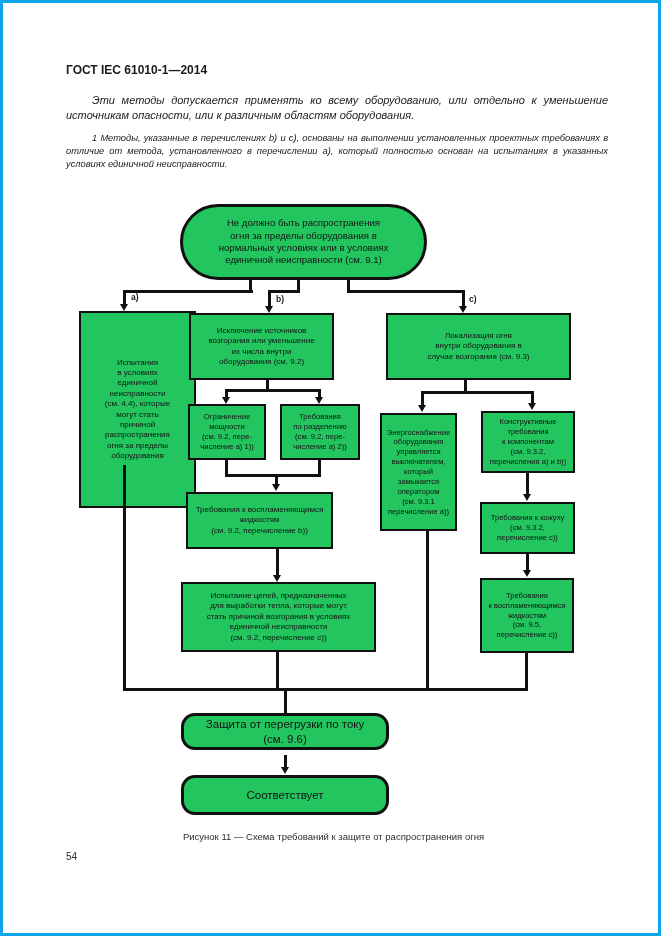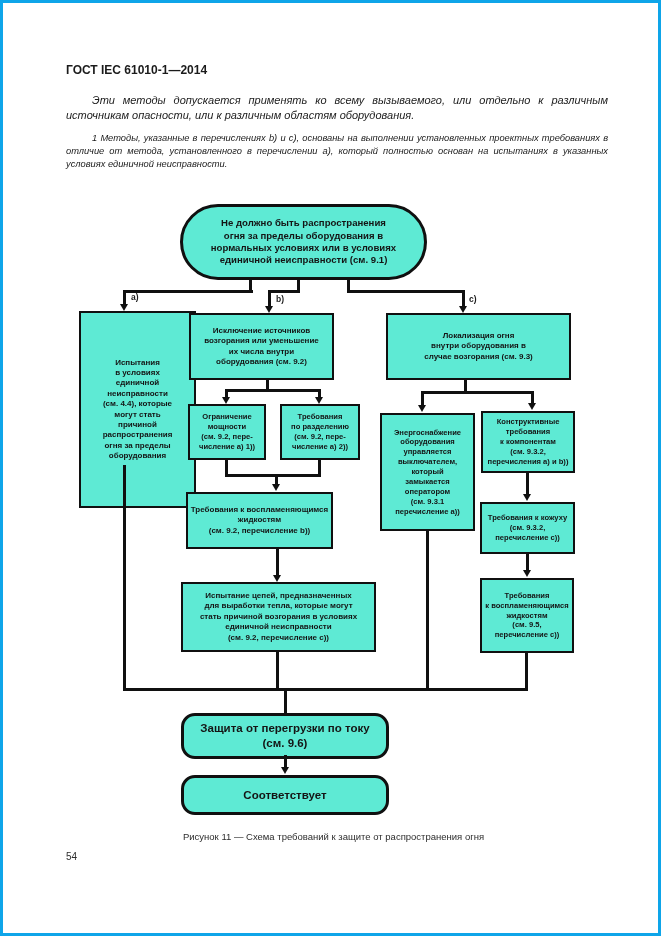--- a/index.html
+++ b/index.html
@@ -11,23 +11,23 @@
   .hdr { position:absolute; left:63px; top:60px; font-size:12px; font-weight:bold; }
   .intro { position:absolute; left:63px; top:90px; width:542px; font-size:11px;
            font-style:italic; text-align:justify; line-height:1.32; }
   .intro p { margin:0; text-indent:26px; }
   .notes { position:absolute; left:63px; top:129px; width:542px; font-size:9.3px;
            font-style:italic; line-height:1.4; text-align:justify; }
   .notes .nt { text-indent:26px; }
   .notes p { margin:0; }
 
   
-  .fbox { position:absolute; border:2.5px solid #101010; background:#5eead4;
+  .fbox { position:absolute; border:2.5px solid #101010; background:#22c55e;
           display:flex; align-items:center; justify-content:center; text-align:center;
-          font-weight:bold; font-size:8px; line-height:1.3; white-space:pre-line;
+          font-weight:normal; font-size:8px; line-height:1.3; white-space:pre-line;
           box-sizing:border-box; padding:2px; color:#141414; }
   .small { font-size:7.6px; }
   .oval  { border-radius:40px; font-size:9.6px; border-width:3px; }
   .round { border-radius:14px; font-size:11.5px; border-width:3px; }
   .hl, .vl { position:absolute; background:#101010; }
   .hl { height:2.5px; } .vl { width:2.5px; }
   .arr { position:absolute; width:0; height:0;
          border-left:4px solid transparent; border-right:4px solid transparent;
          border-top:7px solid #101010; }
   .blabel { position:absolute; font-size:8.5px; font-weight:bold; }
@@ -37,21 +37,21 @@
   .pagenum { position:absolute; left:63px; top:848px; font-size:10px; color:#2d2d2d; }
 </style>
 </head>
 <body>
 
 <div class="page">
 
   <div class="hdr">ГОСТ IEC 61010-1—2014</div>
 
   <div class="intro">
-    <p>Эти методы допускается применять ко всему вызываемого, или отдельно к различным источникам опасности, или к различным областям оборудования.</p>
+    <p>Эти методы допускается применять ко всему оборудованию, или отдельно к уменьшение источникам опасности, или к различным областям оборудования.</p>
   </div>
 
   <div class="notes">
     <p class="nt">1  Методы, указанные в перечислениях b) и c), основаны на выполнении установленных проектных требованиях в отличие от метода, установленного в перечислении a), который полностью основан на испытаниях в указанных условиях единичной неисправности.</p>
   </div>
 
   <div class="fbox oval" style="left:177px;top:201px;width:247px;height:76px;">Не должно быть распространения
 огня за пределы оборудования в
 нормальных условиях или в условиях
 единичной неисправности (см. 9.1)</div>
@@ -128,21 +128,21 @@
 единичной неисправности
 (см. 9.2, перечисление c))</div>
 
   <div class="vl" style="left:461px;top:377px;height:13px;"></div>
   <div class="hl" style="left:418px;top:388px;width:113px;"></div>
   <div class="vl" style="left:418px;top:388px;height:15px;"></div>
   <div class="arr" style="left:415px;top:402px;"></div>
   <div class="vl" style="left:528px;top:388px;height:13px;"></div>
   <div class="arr" style="left:525px;top:400px;"></div>
 
-  <div class="fbox small" style="left:377px;top:410px;width:95px;height:118px;">Энергоснабжение
+  <div class="fbox small" style="left:377px;top:410px;width:77px;height:118px;">Энергоснабжение
 оборудования
 управляется
 выключателем,
 который
 замыкается
 оператором
 (см. 9.3.1
 перечисление a))</div>
   <div class="fbox small" style="left:478px;top:408px;width:94px;height:62px;">Конструктивные
 требования
@@ -166,21 +166,21 @@
 (см. 9.5,
 перечисление c))</div>
 
   <div class="vl" style="left:120px;top:462px;height:225px;"></div>
   <div class="vl" style="left:273px;top:649px;height:38px;"></div>
   <div class="vl" style="left:423px;top:528px;height:159px;"></div>
   <div class="vl" style="left:522px;top:650px;height:37px;"></div>
   <div class="hl" style="left:120px;top:685px;width:405px;"></div>
   <div class="vl" style="left:281px;top:685px;height:26px;"></div>
 
-  <div class="fbox round" style="left:178px;top:710px;width:208px;height:46px;">Защита от перегрузки по току
+  <div class="fbox round" style="left:178px;top:710px;width:208px;height:37px;">Защита от перегрузки по току
 (см. 9.6)</div>
 
   <div class="vl" style="left:281px;top:752px;height:14px;"></div>
   <div class="arr" style="left:278px;top:764px;"></div>
 
   <div class="fbox round" style="left:178px;top:772px;width:208px;height:40px;">Соответствует</div>
 
   <div class="caption">Рисунок  11 — Схема требований к защите от распространения огня</div>
   <div class="pagenum">54</div>
 

